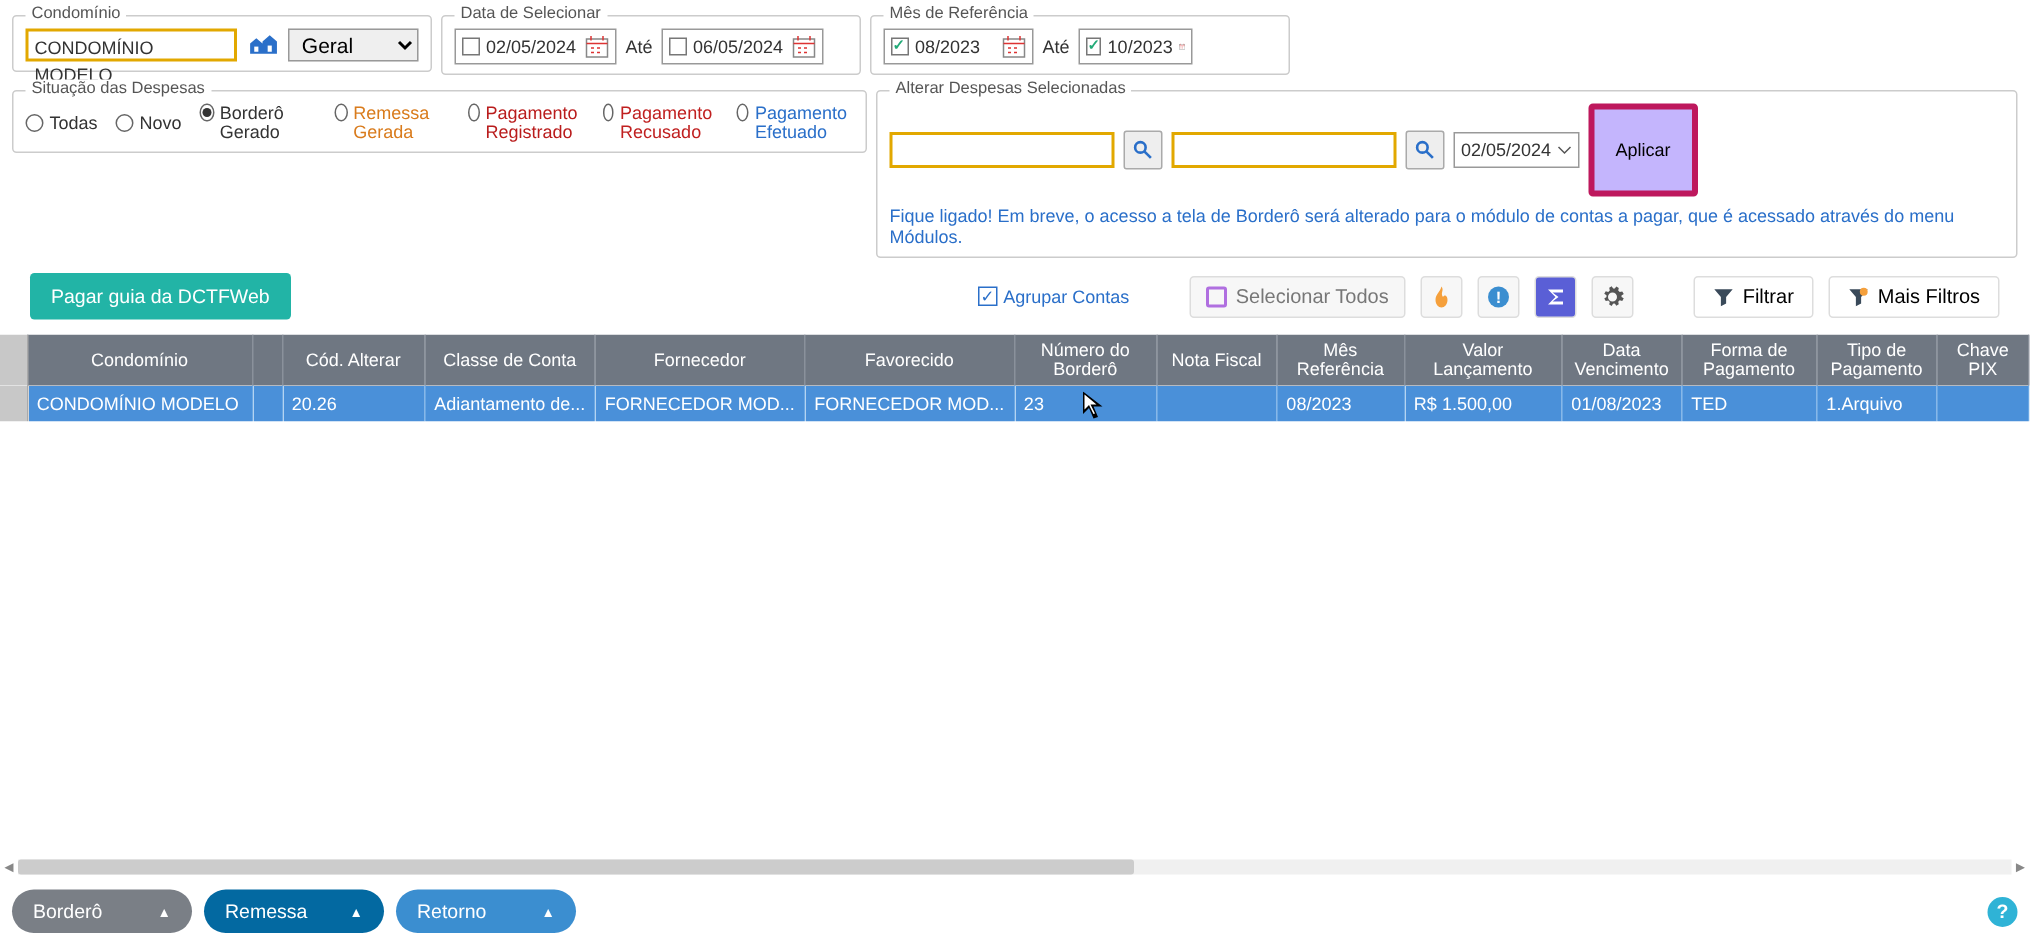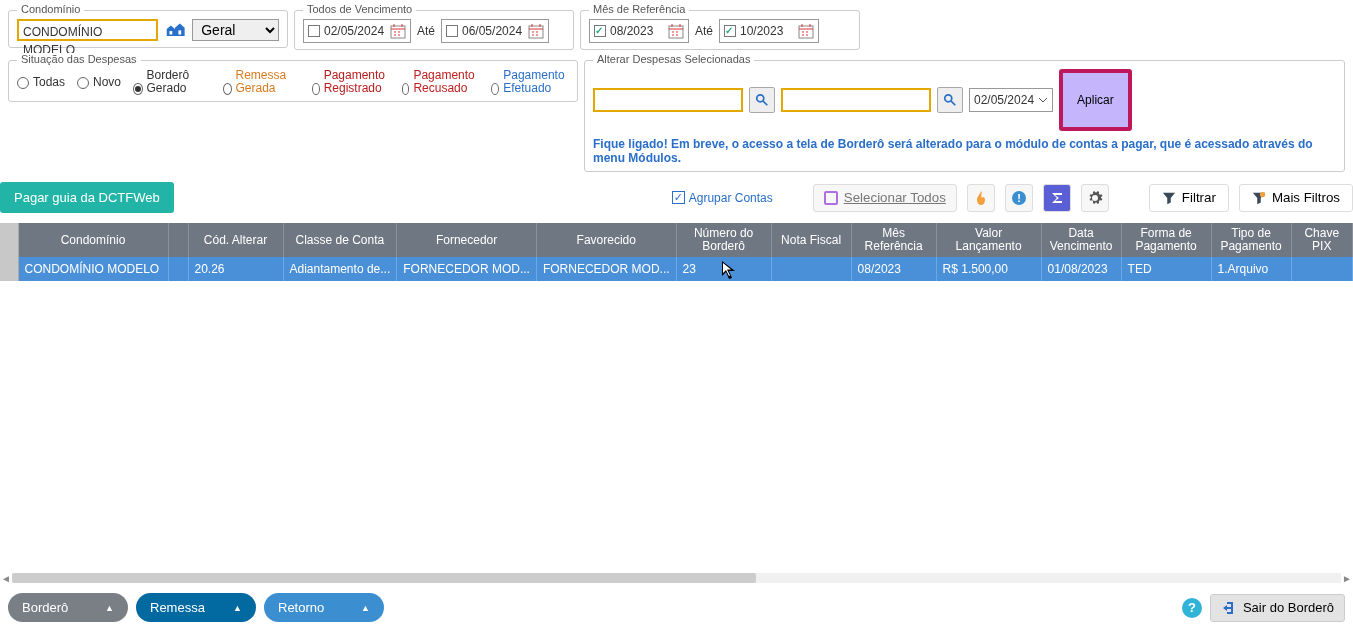--- a/index.html
+++ b/index.html
@@ -26,45 +26,45 @@
 .ate { font-size: 12px; color: #333; }
 
 
 .conf-row { display: flex; align-items: center; gap: 8px; }
 .chk-outline { width: 12px; height: 12px; border: 1px solid #777; display: inline-block; }
 .pill-empty { width: 84px; height: 22px; border: 1px solid #aaa; border-radius: 11px; background: #eee; }
 .todos-chk { display: flex; align-items: center; gap: 4px; color: #aaa; }
 
 
 .radio-row { display: flex; align-items: center; gap: 12px; }
-.radio-opt { display: flex; align-items: flex-end; gap: 4px; cursor: pointer; }
+.radio-opt { display: flex; align-items: flex-start; gap: 4px; cursor: pointer; }
 .radio-mark { width: 12px; height: 12px; border: 1px solid #666; border-radius: 50%; display: inline-flex; align-items: center; justify-content: center; }
 .radio-mark.on::after { content: ""; width: 6px; height: 6px; background: #333; border-radius: 50%; }
 .radio-opt .lbl { font-size: 12px; line-height: 13px; }
 .two-line { display: inline-block; max-width: 68px; }
 
 
 .alter-row { display: flex; align-items: center; gap: 6px; }
 .search-input { border: 2px solid #e2a800; height: 24px; width: 150px; background: #fff; }
 .search-btn { width: 26px; height: 26px; border: 1px solid #aaa; background: #eee; display: flex; align-items: center; justify-content: center; border-radius: 2px; cursor: pointer; }
 .search-btn svg { width: 14px; height: 14px; }
 .date-dd { border: 1px solid #999; height: 24px; display: flex; align-items: center; padding: 0 4px; gap: 4px; }
 .date-dd svg { width: 10px; height: 10px; }
 .apply-btn { background: #c4b5fd; border: 4px solid #be185d; border-radius: 3px; padding: 20px 14px; cursor: pointer; font-size: 12px; }
-.notice { color: #2a6fc9; font-size: 12px; margin-top: 6px; line-height: 14px; font-weight: bold; }
-
-
-.action-bar { display: flex; align-items: center; gap: 10px; padding: 10px 0; }
+.notice { color: #2a6fc9; font-size: 12px; margin-top: 6px; line-height: 14px; }
+
+
+.action-bar { display: flex; align-items: center; gap: 10px; padding: 10px 20px; }
 .teal-btn { background: #22b4a6; color: #fff; border: none; border-radius: 3px; padding: 8px 14px; font-size: 13px; cursor: pointer; }
 .flex-spacer { flex: 1; }
 .grp-chk { display: flex; align-items: center; gap: 4px; color: #2a6fc9; cursor: pointer; }
 .grp-chk .box { width: 13px; height: 13px; border: 1px solid #2a6fc9; display: inline-flex; align-items: center; justify-content: center; color: #2a6fc9; font-size: 11px; }
 .icon-btn { width: 28px; height: 28px; border: 1px solid #ddd; border-radius: 3px; background: #f7f7f7; display: flex; align-items: center; justify-content: center; cursor: pointer; }
 .icon-btn svg { width: 16px; height: 16px; }
-.sel-all-btn { display: flex; align-items: center; gap: 6px; padding: 0 10px; height: 28px; border: 1px solid #ddd; border-radius: 3px; background: #f7f7f7; color: #777; cursor: pointer; text-decoration: underline; }
+.sel-all-btn { display: flex; align-items: center; gap: 6px; padding: 0 10px; height: 28px; border: 1px solid #ddd; border-radius: 3px; background: #f7f7f7; color: #777; cursor: pointer; }
 .purple-box { width: 14px; height: 14px; border: 2px solid #b06fe0; border-radius: 2px; }
 .filter-btn { display: flex; align-items: center; gap: 6px; height: 28px; padding: 0 12px; border: 1px solid #ddd; border-radius: 3px; background: #fff; cursor: pointer; }
 .funnel { width: 14px; height: 14px; }
 
 
 .grid { width: 100%; border-collapse: collapse; }
 .grid th { background: #6f7782; color: #fff; font-weight: normal; font-size: 12px; padding: 4px 6px; border-right: 1px solid #8a919b; text-align: center; line-height: 13px; height: 32px; }
 .grid td { background: #4a90d9; color: #fff; font-size: 12px; padding: 4px 6px; border-right: 1px solid #6ba8e4; height: 24px; white-space: nowrap; overflow: hidden; text-overflow: ellipsis; }
 .grid td.handle, .grid th.handle { width: 18px; background: #c8c8c8; border-right: 1px solid #aaa; }
 .grid td.handle { background: #c8c8c8; }
@@ -104,21 +104,21 @@
             <rect x="21" y="14" width="4" height="6" fill="#fff"></rect>
           </svg>
       </span>
       <select style="width:90px">
         <option>Geral</option>
       </select>
     </div>
   </div>
 
   <div class="panel" style="flex:0 0 280px">
-    <span class="legend">Todos de Vencimento</span>
+    <span class="legend">Data de Selecionar</span>
     <div class="date-row">
       <div class="date-box" style="width:108px">
         <span class="chk"></span>
         <span class="d">02/05/2024</span>
         <svg class="cal" viewBox="0 0 16 16">
             <rect x="1" y="3" width="14" height="12" fill="none" stroke="#888"></rect>
             <path stroke="#d33" d="M1 6h14M4 1v3M12 1v3M4 9h2M8 9h2M4 12h2M8 12h2"></path>
           </svg>
       </div>
       <span class="ate">Até</span>
@@ -138,21 +138,21 @@
     <div class="date-row">
       <div class="date-box" style="width:100px">
         <span class="chk on"></span>
         <span class="d">08/2023</span>
         <svg class="cal" viewBox="0 0 16 16">
             <rect x="1" y="3" width="14" height="12" fill="none" stroke="#888"></rect>
             <path stroke="#d33" d="M1 6h14M4 1v3M12 1v3M4 9h2M8 9h2M4 12h2M8 12h2"></path>
           </svg>
       </div>
       <span class="ate">Até</span>
-      <div class="date-box" style="width:100px">
+      <div class="date-box" style="width:76px">
         <span class="chk on"></span>
         <span class="d">10/2023</span>
         <svg class="cal" viewBox="0 0 16 16">
             <rect x="1" y="3" width="14" height="12" fill="none" stroke="#888"></rect>
             <path stroke="#d33" d="M1 6h14M4 1v3M12 1v3M4 9h2M8 9h2M4 12h2M8 12h2"></path>
           </svg>
       </div>
     </div>
   </div>
 
@@ -356,19 +356,13 @@
   <button class="foot-btn orange">
     <span>Remessa</span>
       <span class="tri">▲</span>
   </button>
   <button class="foot-btn blue">
     <span>Retorno</span>
       <span class="tri">▲</span>
   </button>
   <span class="flex-spacer"></span>
   <span class="help-icon">?</span>
-  <button class="exit-btn">
-    <svg viewBox="0 0 16 16" style="width:16px;height:16px">
-        <path fill="#2a6fc9" d="M6 2h6v12H6v-2h4V4H6zM2 8l4-3v2h4v2H6v2z"></path>
-      </svg>
-    <span>Sair do Borderô</span>
-  </button>
 </div>
 
 </body></html>

